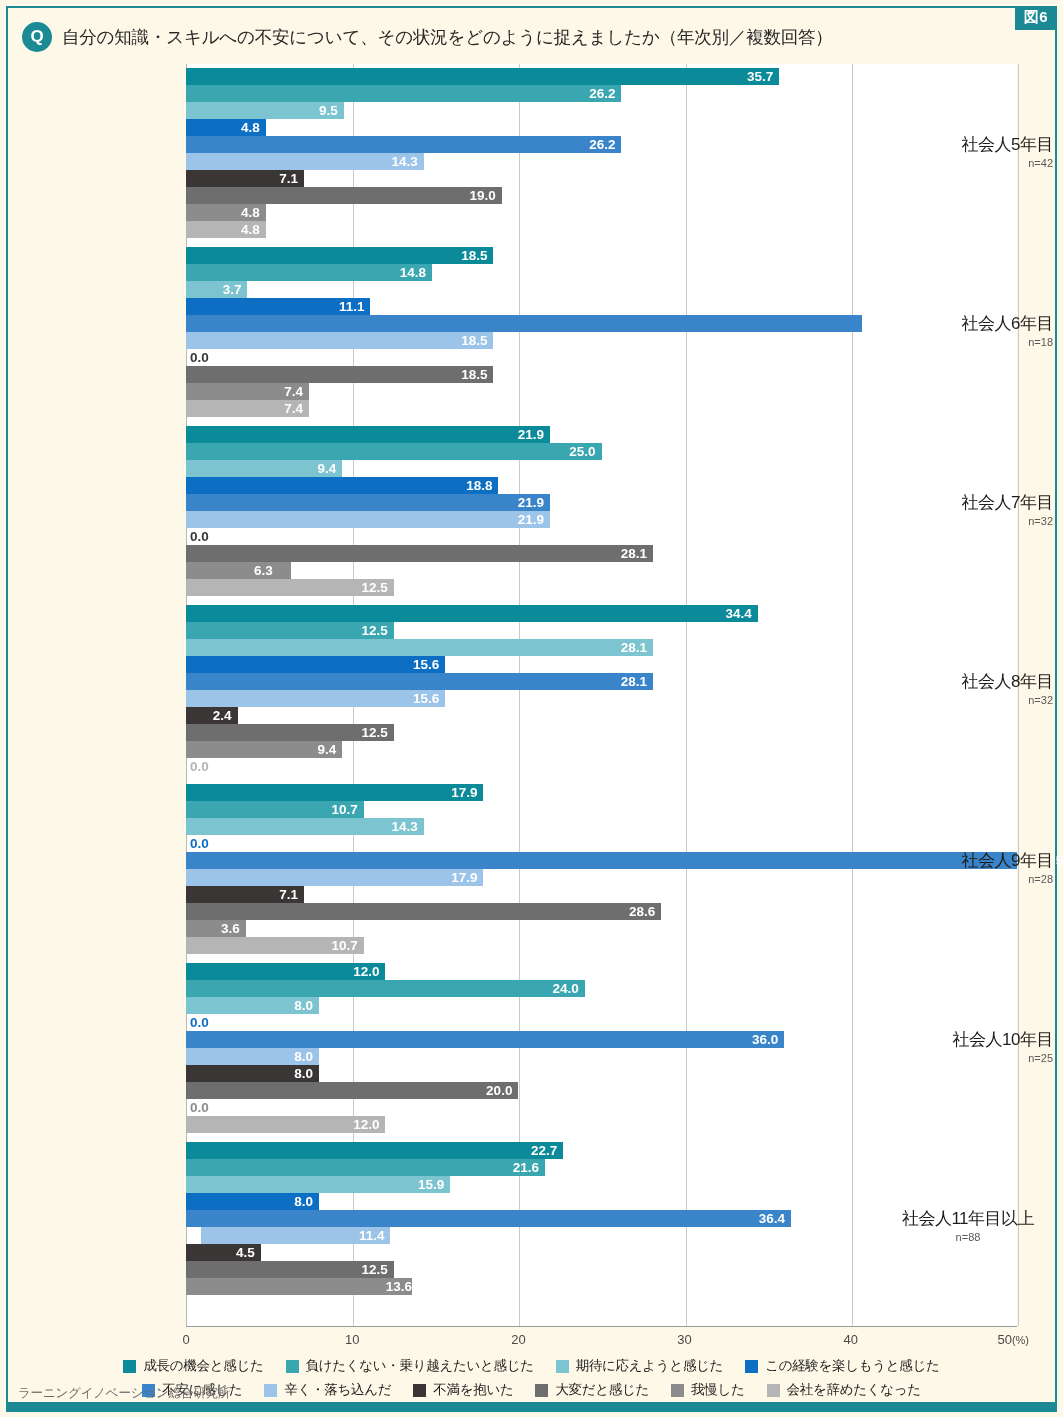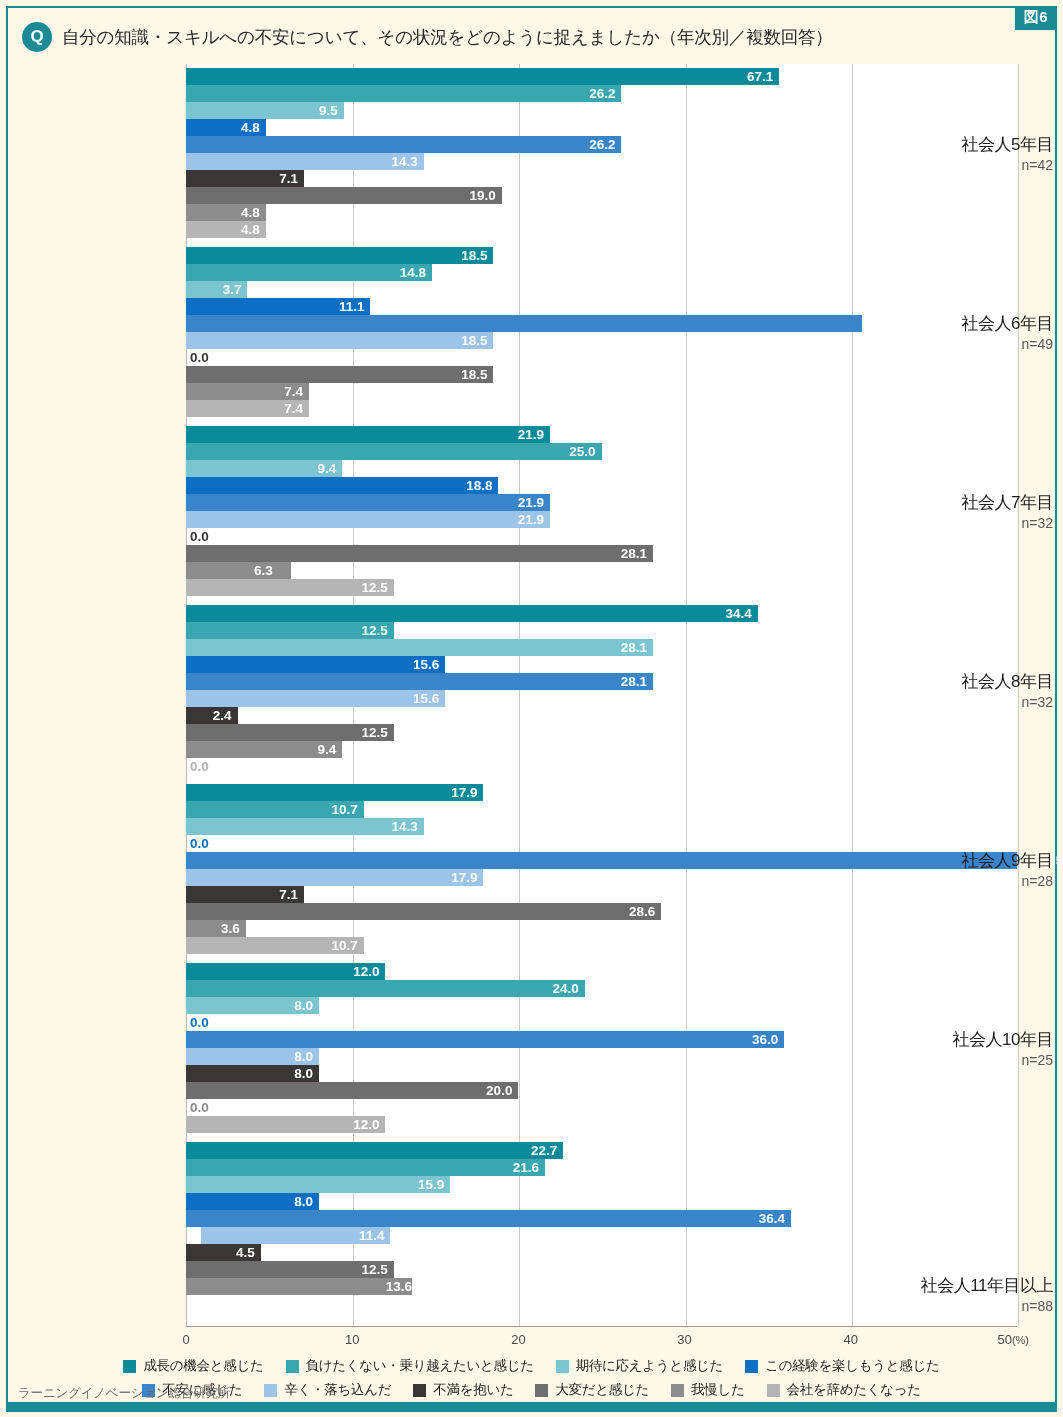--- a/index.html
+++ b/index.html
@@ -118,21 +118,21 @@
     padding-right: 10px;
     color: #1d1d1d;
   }
   .grp-label .name {
     font-size: 17px;
     letter-spacing: -0.5px;
     display: block;
     white-space: nowrap;
   }
   .grp-label .n {
-    font-size: 14px;
+    font-size: 11px;
     color: #585858;
     display: block;
     margin-top: 1px;
   }
   
   .legend {
     position: absolute;
     left: 6px; top: 1355px;
     width: 1051px;
     height: 47px;
@@ -194,21 +194,21 @@
       <div class="tick-label" style="left: 352.2px;">10</div>
       <div class="tick-label" style="left: 518.4px;">20</div>
       <div class="tick-label" style="left: 684.6px;">30</div>
       <div class="tick-label" style="left: 850.8px;">40</div>
       <div class="tick-label" style="left: 1017px; transform: translateX(-62%);">50<span class="tick-unit">(%)</span></div>
     </div>
   <div id="groups-layer">
       <div class="group" style="top: 68px; height: 170px;">
         <div class="bar-row" style="top: 0px;">
           <div class="bar" style="left: 186px; width: 593.334px; background: rgb(11, 138, 153);"></div>
-          <div class="bar-val val-inside" style="left: 186px; width: 593.334px; text-align: right; padding-right: 6px;">67.1</div>
+          <div class="bar-val val-inside" style="left: 186px; width: 593.334px; text-align: right; padding-right: 6px;">35.7</div>
         </div>
         <div class="bar-row" style="top: 17px;">
           <div class="bar" style="left: 186px; width: 435.444px; background: rgb(58, 166, 176);"></div>
           <div class="bar-val val-inside" style="left: 186px; width: 435.444px; text-align: right; padding-right: 6px;">26.2</div>
         </div>
         <div class="bar-row" style="top: 34px;">
           <div class="bar" style="left: 186px; width: 157.89px; background: rgb(124, 196, 207);"></div>
           <div class="bar-val val-inside" style="left: 186px; width: 157.89px; text-align: right; padding-right: 6px;">9.5</div>
         </div>
         <div class="bar-row" style="top: 51px;">
@@ -483,39 +483,39 @@
         </div>
       </div>
     </div>
   <div id="ylabels">
       <div class="grp-label" style="top: 133px;">
         <span class="name">社会人5年目</span>
         <span class="n">n=42</span>
       </div>
       <div class="grp-label" style="top: 312px;">
         <span class="name">社会人6年目</span>
-        <span class="n">n=49</span>
+        <span class="n">n=18</span>
       </div>
       <div class="grp-label" style="top: 491px;">
         <span class="name">社会人7年目</span>
         <span class="n">n=32</span>
       </div>
       <div class="grp-label" style="top: 670px;">
         <span class="name">社会人8年目</span>
         <span class="n">n=32</span>
       </div>
       <div class="grp-label" style="top: 849px;">
         <span class="name">社会人9年目</span>
         <span class="n">n=28</span>
       </div>
       <div class="grp-label" style="top: 1028px;">
         <span class="name">社会人10年目</span>
         <span class="n">n=25</span>
       </div>
-      <div class="grp-label" style="top: 1274px;">
+      <div class="grp-label" style="top: 1207px; text-align: center;">
         <span class="name">社会人11年目以上</span>
         <span class="n">n=88</span>
       </div>
     </div>
 
   <div class="legend">
     <div class="legend-row" id="legend-row-1" style="top:0px;">
         <div class="legend-item">
           <span class="swatch" style="background: rgb(11, 138, 153);"></span>
           <span class="legend-text">成長の機会と感じた</span>

